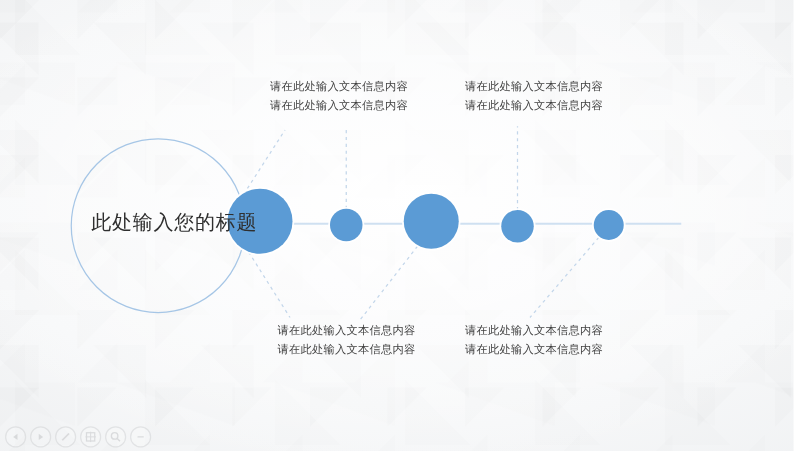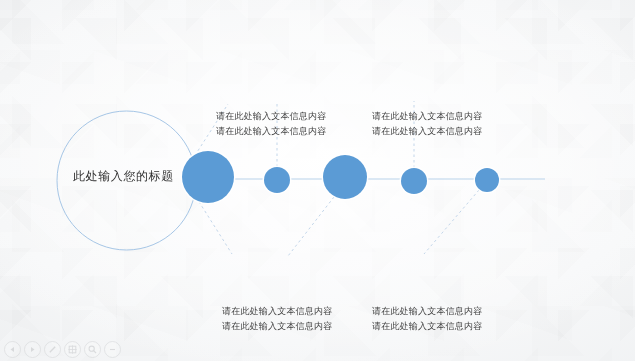--- a/index.html
+++ b/index.html
@@ -62,30 +62,29 @@
     height: 361px;
   }
 
   .txt-block {
     position: absolute;
     color: #3f3f3f;
     font-size: 9px;
     line-height: 15px;
     white-space: nowrap;
     letter-spacing: 0.2px;
-    margin-top: 46px;
   }
   .txt-line { display: block; }
 
   #title-text {
     position: absolute;
     left: 73px;
     top: 168px;
     color: #2f2f2f;
-    font-size: 12px;
+    font-size: 16px;
     letter-spacing: 0.6px;
     white-space: nowrap;
   }
 
   
   #toolbar {
     position: absolute;
     left: 4px;
     bottom: 3px;
     display: flex;

